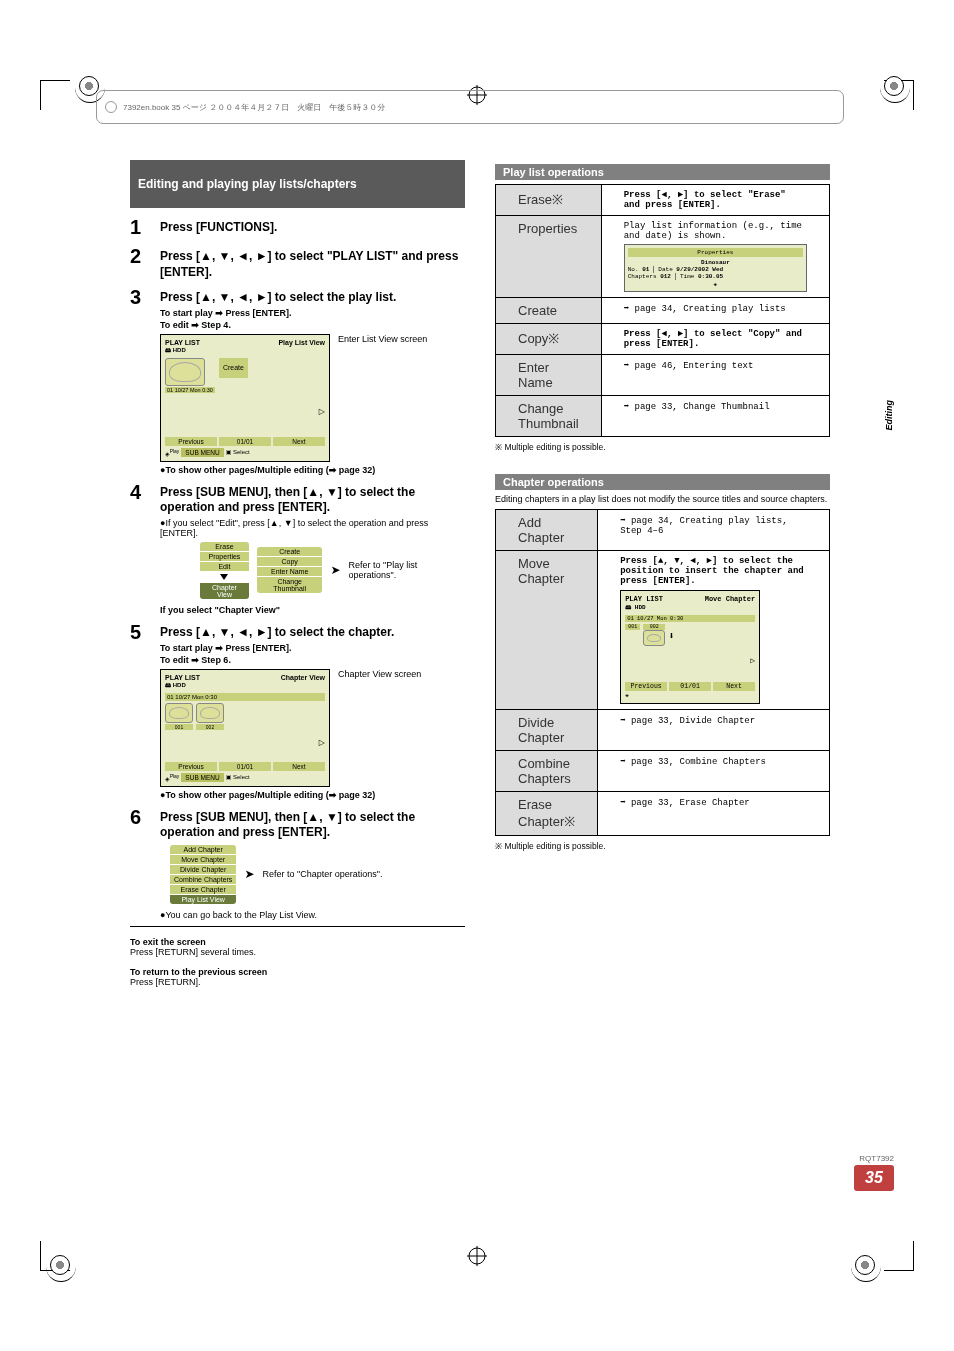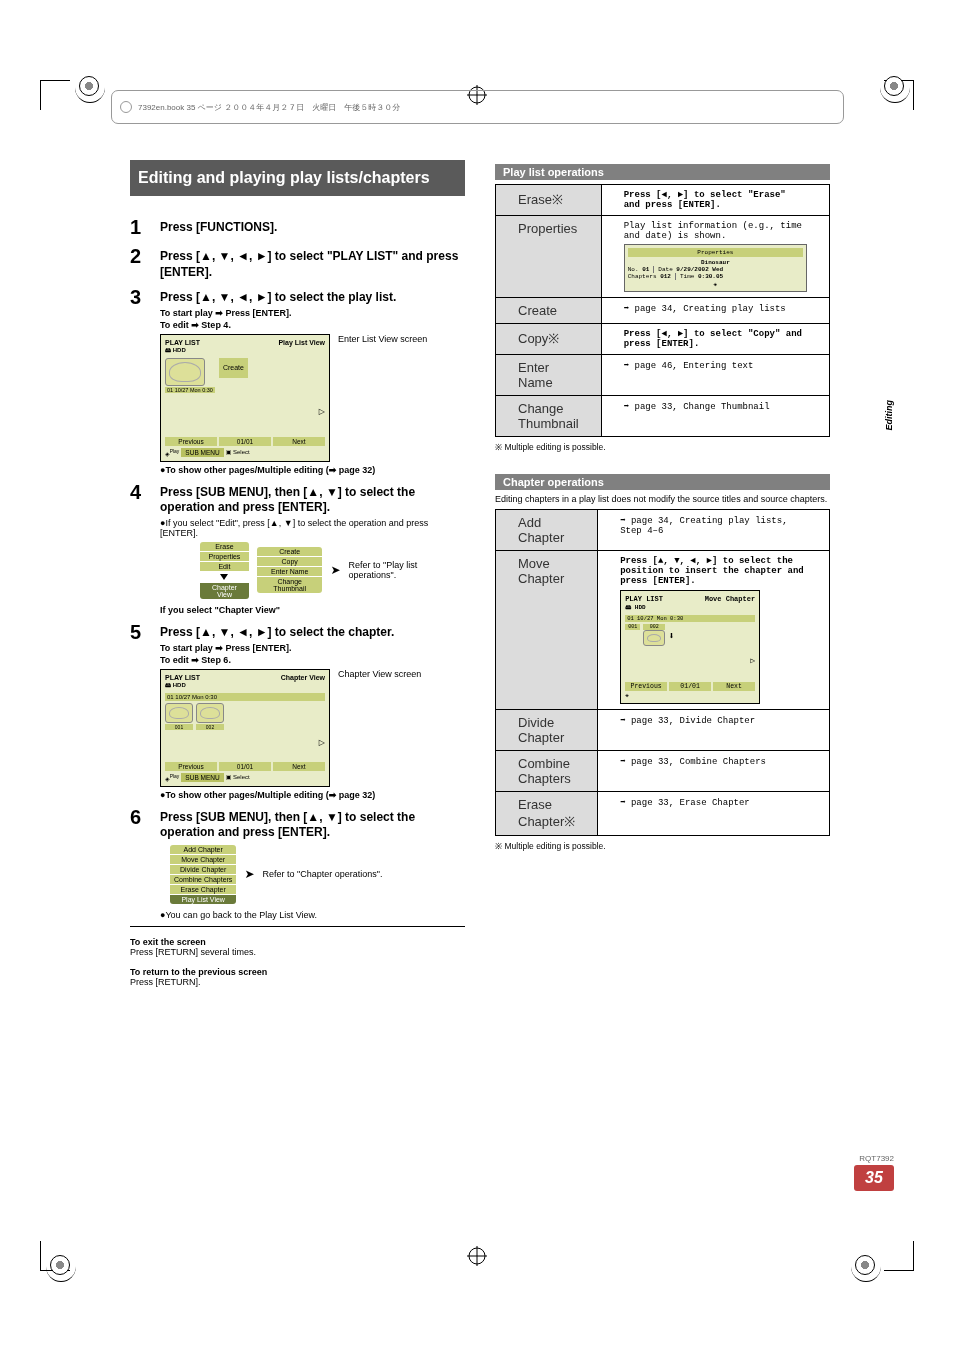--- a/index.html
+++ b/index.html
@@ -12,25 +12,25 @@
   .reg-tl, .reg-tr, .reg-bl, .reg-br { position: absolute; width: 20px; height: 20px; border-radius: 50%; border: 1px solid #000; }
   .reg-tl::after, .reg-tr::after, .reg-bl::after, .reg-br::after { content:""; position:absolute; border:1px solid #000; width:30px; height:30px; left:-5px; top:-5px; border-radius:50%; border-left:0; border-top:0; border-right:0; }
   .reg-tl { top: 76px; left: 79px; background: radial-gradient(#888 30%, #fff 31%); }
   .reg-tr { top: 76px; right: 50px; background: radial-gradient(#888 30%, #fff 31%); }
   .reg-bl { bottom: 76px; left: 50px; background: radial-gradient(#888 30%, #fff 31%); }
   .reg-br { bottom: 76px; right: 79px; background: radial-gradient(#888 30%, #fff 31%); }
   .center-top, .center-bot { position: absolute; left: 50%; transform: translateX(-50%); width: 20px; height: 20px; }
   .center-top { top: 85px; }
   .center-bot { bottom: 85px; }
   .center-top svg, .center-bot svg { width: 20px; height: 20px; }
-  .header-bar { position: absolute; top: 90px; left: 111px; right: 110px; height: 14px; border: 1px solid #999; border-radius: 7px; display: flex; align-items: center; padding: 16px 8px; font-size: 8px; color: #666; }
+  .header-bar { position: absolute; top: 90px; left: 96px; right: 110px; height: 14px; border: 1px solid #999; border-radius: 7px; display: flex; align-items: center; padding: 16px 8px; font-size: 8px; color: #666; }
   .header-bar::before { content:""; width:10px; height:10px; border:1px solid #999; border-radius:50%; margin-right:6px; display:inline-block; }
   .content { position: absolute; top: 160px; left: 130px; width: 700px; display: flex; gap: 30px; }
   .col { flex: 1; }
-  .section-bar { background: #5a5a5a; color: #fff; font-weight: bold; padding: 9px 8px; font-size: 16px; margin-bottom: 20px; }
+  .section-bar { background: #5a5a5a; color: #fff; font-weight: bold; padding: 17px 8px; font-size: 12px; margin-bottom: 8px; }
   .sub-section-bar { background: #808080; color: #fff; font-weight: bold; padding: 2px 8px; font-size: 11px; margin-bottom: 4px; margin-top: 4px; }
   .step { display: flex; gap: 10px; margin-bottom: 6px; }
   .step-num { font-size: 20px; font-weight: bold; width: 20px; flex-shrink: 0; }
   .step-body { flex: 1; padding-top: 4px; }
   .step-title { font-weight: bold; font-size: 12px; line-height: 1.3; }
   .step-sub { font-size: 9px; font-weight: bold; margin-top: 2px; }
   .step-note { font-size: 9px; margin-top: 2px; }
   .bullet { font-size: 9px; margin-top: 3px; padding-left: 8px; text-indent: -8px; }
   .screen-box { border: 1px solid #000; background: #e8ecc8; font-size: 7px; padding: 4px; position: relative; }
   .screen-title-row { display: flex; justify-content: space-between; font-weight: bold; padding-bottom: 2px; }

